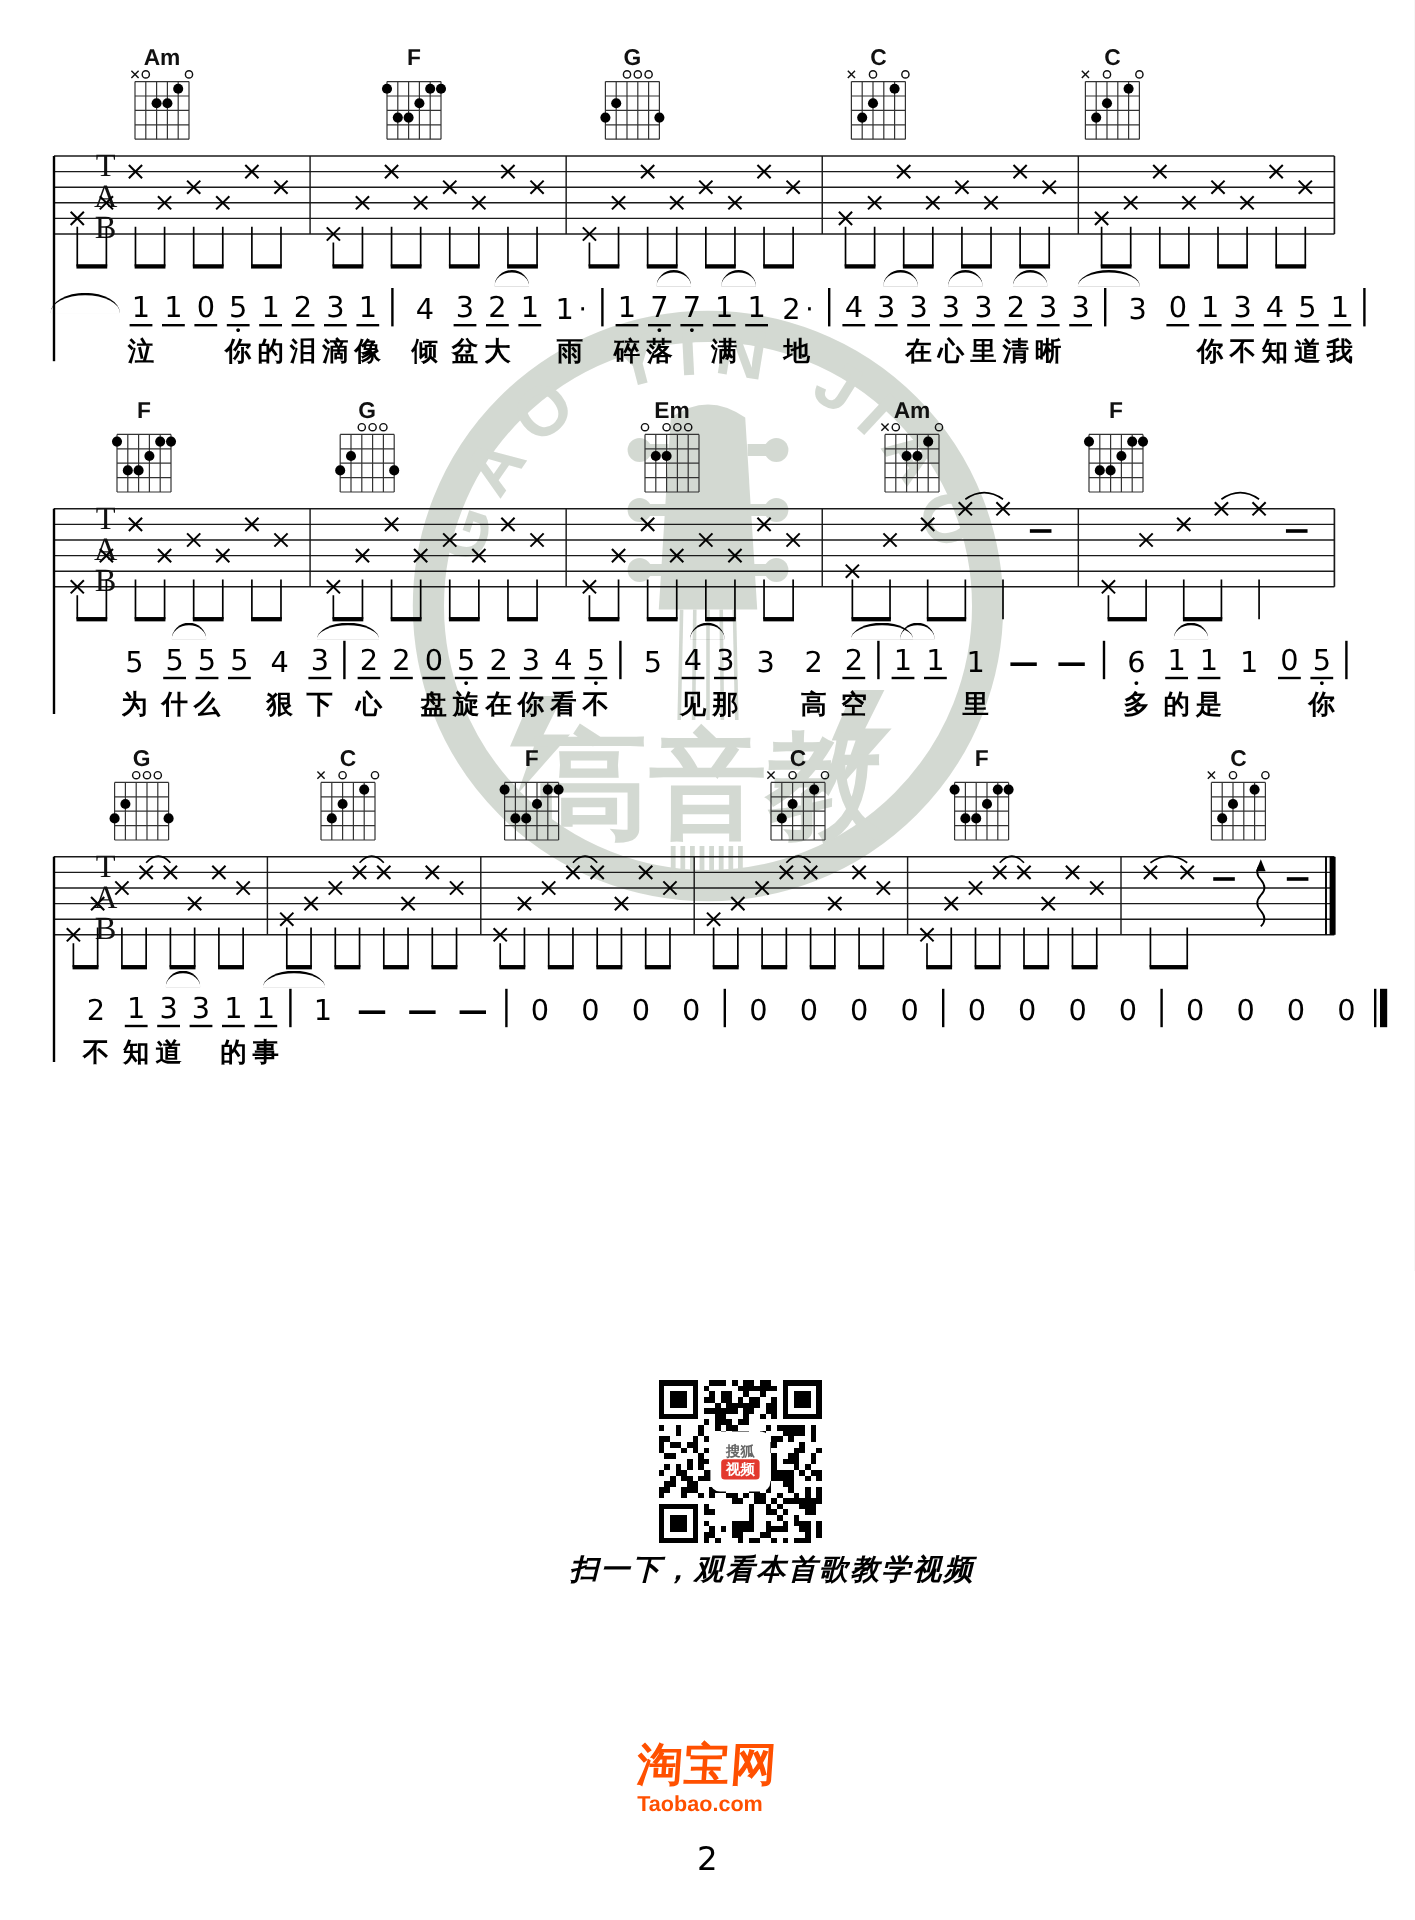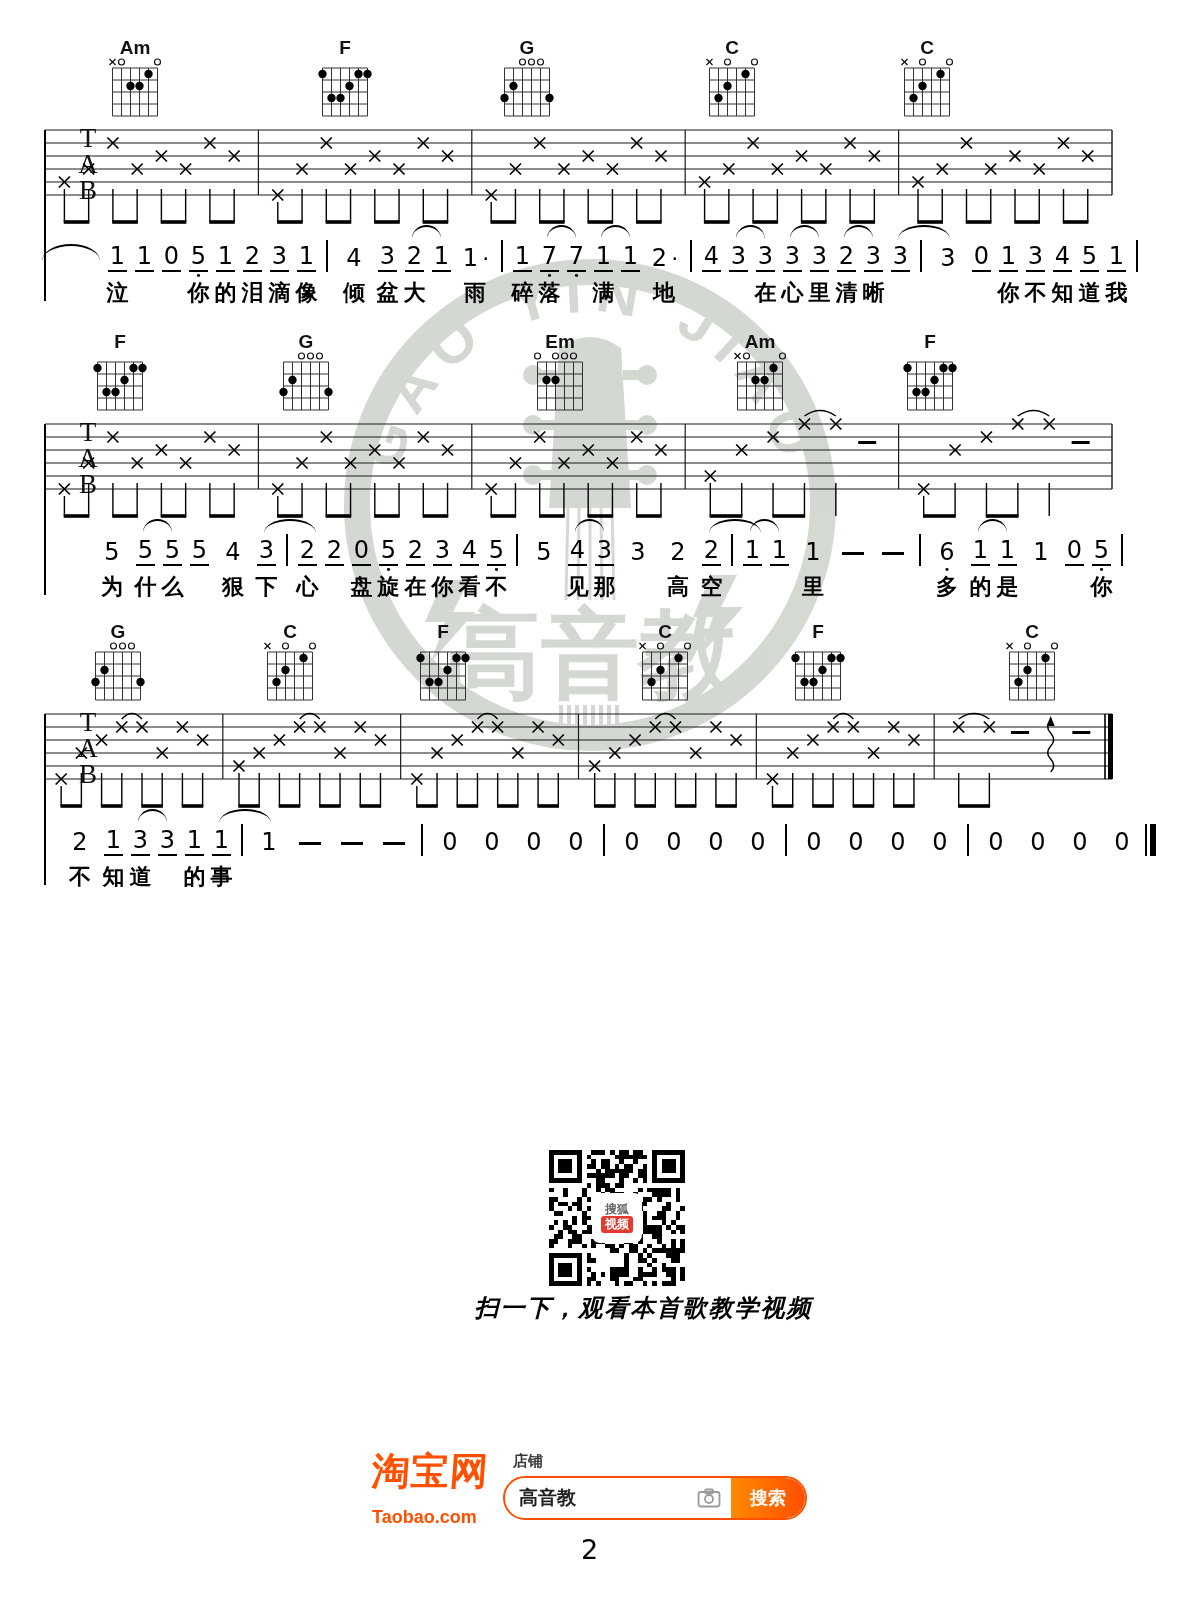--- a/index.html
+++ b/index.html
@@ -34,21 +34,21 @@
           align-items:center;justify-content:center;gap:1px;}
   .qrlogo .t1{font-size:12px;font-weight:700;color:#666;line-height:1;}
   .qrlogo .t2{font-size:12px;font-weight:700;color:#fff;background:#e3392e;border-radius:3px;
               padding:1px 4px;line-height:1.2;}
   .caption{position:absolute;width:1179px;text-align:center;font-size:24px;font-weight:700;
            font-style:italic;letter-spacing:2px;z-index:1;}
   .footer{position:absolute;left:0;width:1179px;display:flex;justify-content:center;align-items:flex-start;
           gap:14px;z-index:1;}
   .tb-logo{text-align:left;line-height:1;}
   .tb-cn{font-size:38px;font-weight:900;color:#ff5000;transform:skewX(-4deg);letter-spacing:1px;}
-  .tb-en{font-size:18px;font-weight:700;color:#ff5000;margin-top:18px;}
+  .tb-en{font-size:18px;font-weight:700;color:#ff5000;margin-top:4px;}
   .searchwrap{position:relative;padding-top:24px;}
   .shoplabel{position:absolute;top:0;left:10px;font-size:15px;font-weight:700;color:#3a3a3a;}
   .searchbar{display:flex;align-items:center;width:300px;height:40px;border:2.5px solid #ff5000;
              border-radius:22px;background:#fff;overflow:hidden;}
   .searchtext{flex:1;padding-left:14px;font-size:19px;font-weight:700;color:#222;}
   .camicon{flex:none;margin-right:10px;}
   .searchbtn{flex:none;width:74px;height:40px;display:flex;align-items:center;justify-content:center;
              color:#fff;font-size:18px;font-weight:700;
              background:linear-gradient(90deg,#ff8a00,#ff4e00);border-radius:0 20px 20px 0;}
   .pagenum{position:absolute;width:1179px;text-align:center;font-size:27px;z-index:1;
@@ -1919,28 +1919,16 @@
       <span class="t2">视频</span>
     </div>
   </div>
   <div class="caption" style="top:1292px;padding-left:54px;">扫一下，观看本首歌教学视频</div>
 
   <div class="footer" style="top:1452px;">
     <div class="tb-logo">
       <div class="tb-cn">淘宝网</div>
       <div class="tb-en">Taobao.com</div>
     </div>
-    <div class="searchwrap">
-      <div class="shoplabel">店铺</div>
-      <div class="searchbar">
-        <span class="searchtext">高音教</span>
-        <svg class="camicon" width="24" height="20" viewBox="0 0 24 20">
-          <rect x="1.5" y="4" width="21" height="14.5" rx="2.5" fill="none" stroke="#9a9a9a" stroke-width="1.8"></rect>
-          <rect x="8" y="1.5" width="8" height="4" rx="1.5" fill="none" stroke="#9a9a9a" stroke-width="1.8"></rect>
-          <circle cx="12" cy="11" r="4" fill="none" stroke="#9a9a9a" stroke-width="1.8"></circle>
-        </svg>
-        <div class="searchbtn">搜索</div>
-      </div>
-    </div>
   </div>
 
   <div class="pagenum" style="top:1534px;">2</div>
 </div>
 
 </body></html>

